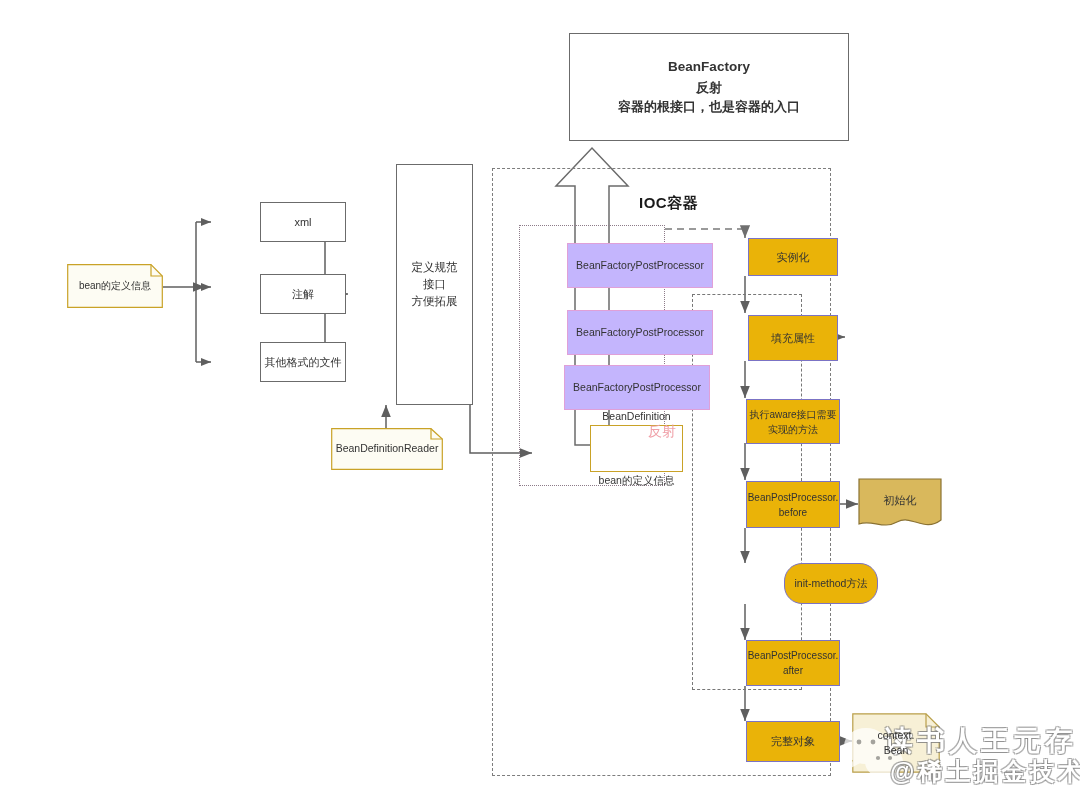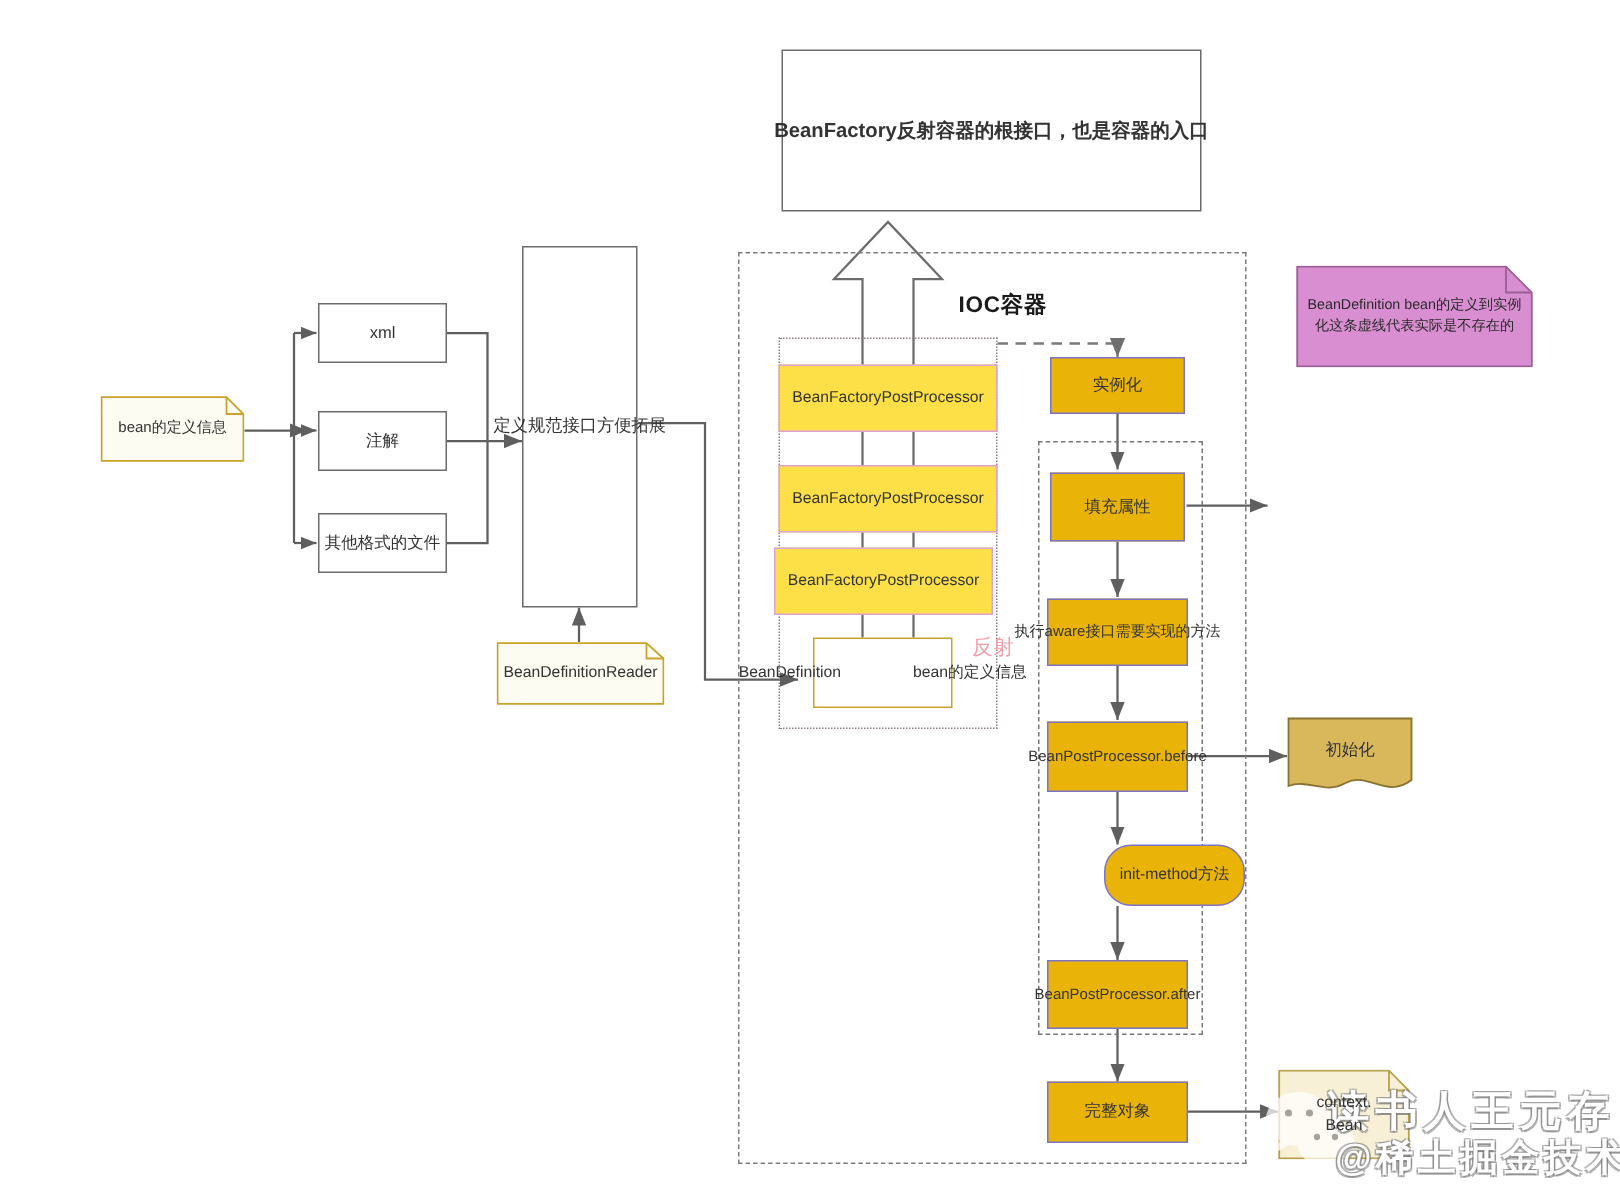--- a/index.html
+++ b/index.html
@@ -12,43 +12,44 @@
     position:relative;
     width:1080px;
     height:797px;
     background:#ffffff;
     overflow:hidden;
   }
   .node{
     position:absolute;
     box-sizing:border-box;
     display:flex;
-    flex-direction:row;
+    flex-direction:column;
     align-items:center;
     justify-content:center;
     text-align:center;
     color:#333333;
     line-height:1.5;
+    margin-left:48px;
   }
   .node span{display:block;white-space:nowrap;}
 
   
   .rect-grey{
     border:1.4px solid #6b6b6b;
     background:#ffffff;
   }
   
   .rect-purple{
     border:1.4px solid #7b73c4;
     background:#eab308;
   }
   
   .rect-pink{
     border:1.4px solid #e0a0d8;
-    background:#fde047;
+    background:#c4b5fd;
     text-align:right;
   }
   
   .rect-gold{
     border:1.4px solid #c9a227;
     background:#ffffff;
     gap:48px;
   }
 
   
@@ -296,30 +297,20 @@
     <svg class="note-body" viewBox="0 0 88 60" preserveAspectRatio="none">
       <path d="M0.8,0.8 L74,0.8 L87.2,14 L87.2,59.2 L0.8,59.2 Z" fill="#f7f0d6" stroke="#b99f49" stroke-width="1.2"></path>
       <path d="M74,0.8 L74,14 L87.2,14" fill="none" stroke="#b99f49" stroke-width="1.2"></path>
     </svg>
     <div class="note-label" style="display:flex;flex-direction:column;align-items:center;">
       <span>context.</span>
       <span>Bean</span>
     </div>
   </div>
 
-  <div class="note" style="left:864px;top:177px;width:158px;height:68px;font-size:9.5px;">
-    <svg class="note-body" viewBox="0 0 158 68" preserveAspectRatio="none">
-      <path d="M0.8,0.8 L140,0.8 L157.2,18 L157.2,67.2 L0.8,67.2 Z" fill="#d98ed1" stroke="#9b5f95" stroke-width="1.2"></path>
-      <path d="M140,0.8 L140,18 L157.2,18" fill="none" stroke="#9b5f95" stroke-width="1.2"></path>
-    </svg>
-    <div class="note-label" style="display:flex;flex-direction:column;align-items:center;color:#2b2b2b;">
-      <span>BeanDefinition bean的定义到实例</span>
-      <span>化这条虚线代表实际是不存在的</span>
-    </div>
-  </div>
 
 
   <div class="watermark" style="left:840px;top:724px;width:240px;height:70px;">
     <svg width="240" height="70" viewBox="0 0 240 70" style="position:absolute;left:0;top:0;">
       <g fill="#ffffff" opacity="0.92">
         <ellipse cx="26" cy="22" rx="22" ry="18"></ellipse>
         <path d="M14,34 L9,45 L22,38 Z"></path>
         <ellipse cx="44" cy="38" rx="19" ry="16"></ellipse>
         <path d="M56,48 L62,57 L50,52 Z"></path>
       </g>

